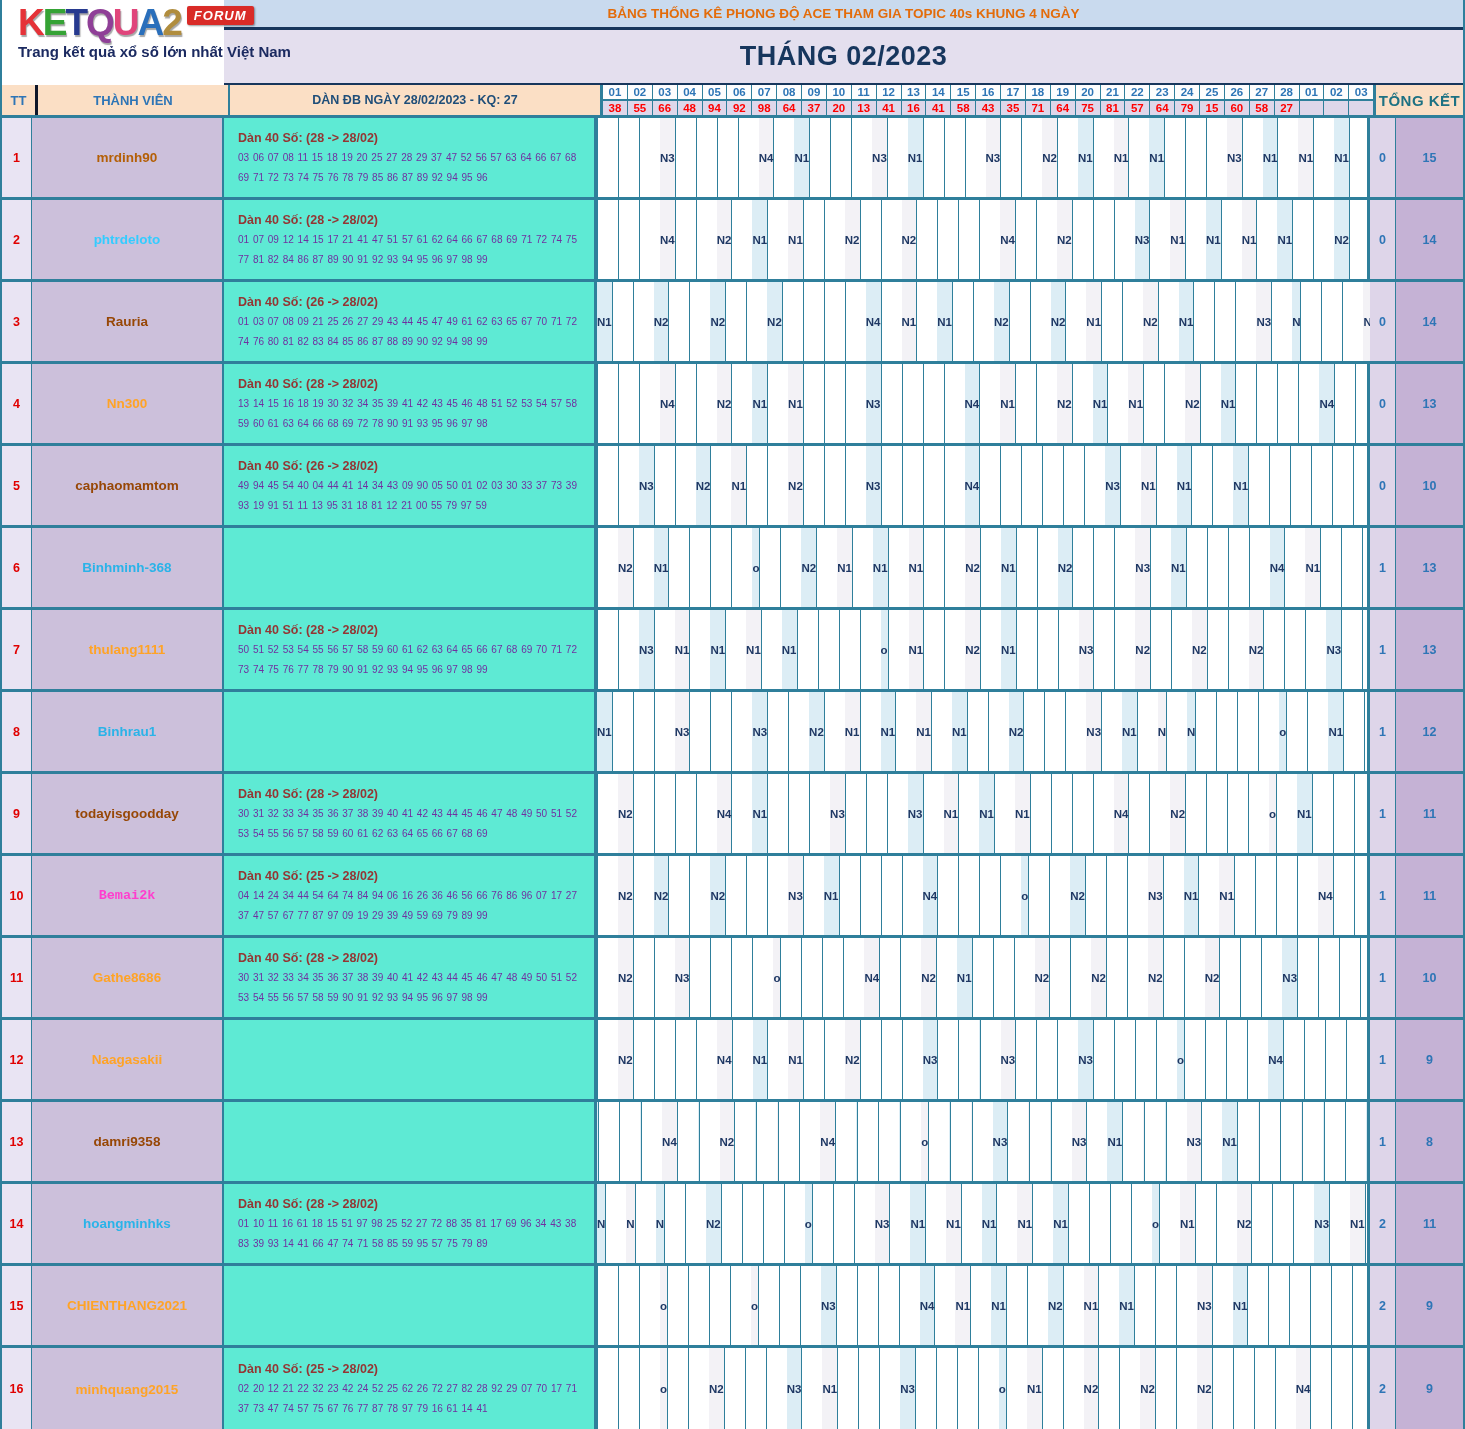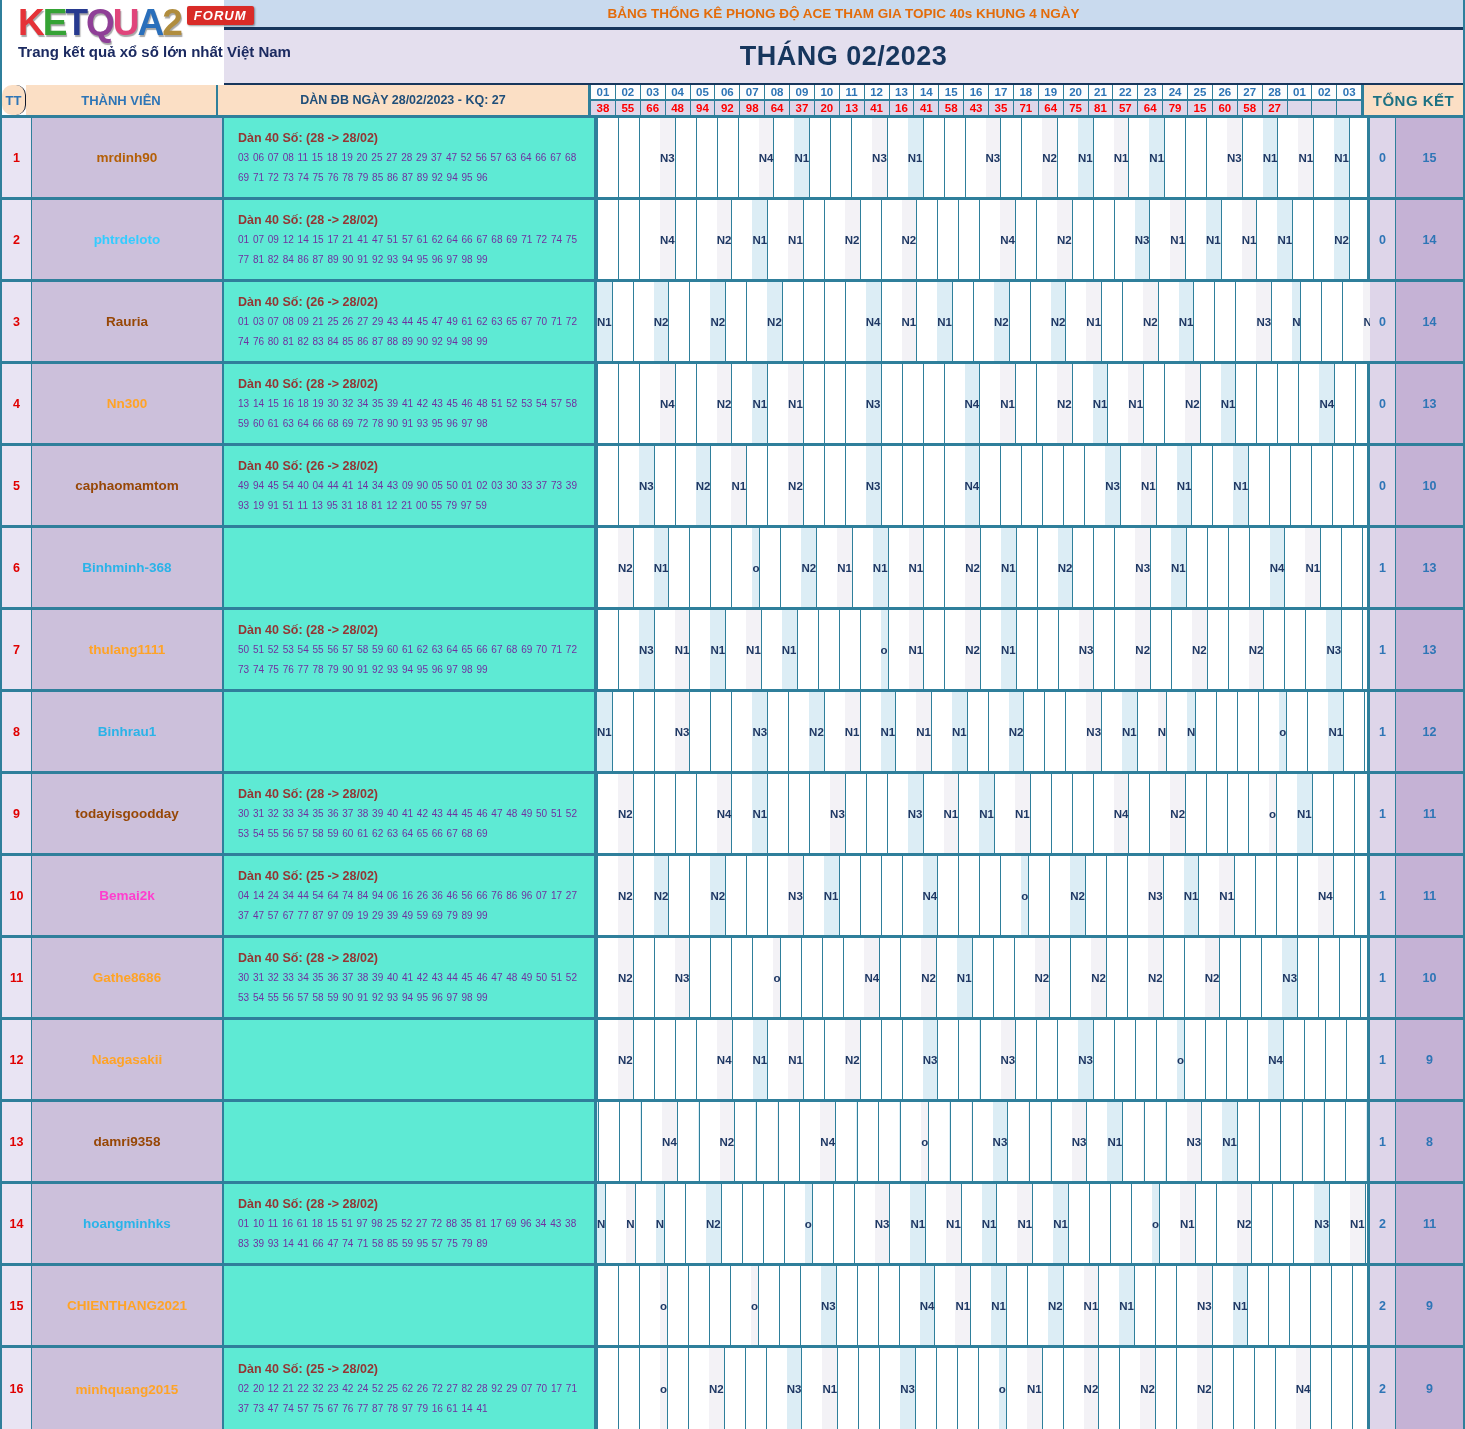--- a/index.html
+++ b/index.html
@@ -22,21 +22,21 @@
     display:flex; align-items:center; justify-content:center;
     color:#e36c0a; font-weight:bold; font-size:13.5px; }
   .banner2 { flex:1; background:#e4dfee; border-bottom:2px solid #17365c;
     display:flex; align-items:center; justify-content:center;
     color:#17365d; font-weight:bold; font-size:27px; letter-spacing:.5px; }
 
   
   .hdr { display:flex; height:33px; border-bottom:3px solid #2f7f9b; }
   .h-cell { background:#fbdfc5; color:#2e75b6; font-weight:bold; font-size:13px;
     display:flex; align-items:center; justify-content:center; }
-  .h-tt { width:24px; border-right:1px solid #0f172a;border-radius:10px; }
+  .h-tt { width:36px; border-right:3px solid #0f172a; }
   .h-member { width:192px; border-right:2px solid #2f7f9b; }
   .h-dan { width:373px; border-right:3px solid #2f7f9b; color:#1f4e79; font-size:12.5px; }
   .h-days { width:773px; display:flex; border-right:3px solid #2f7f9b; }
   .day-col { flex:1; display:flex; flex-direction:column; border-right:1px solid #2f7f9b; }
   .day-col:last-child { border-right:none; }
   .day-num { height:16px; background:#fdfdfd; color:#2e75b6; font-weight:bold; font-size:11.5px;
     display:flex; align-items:center; justify-content:center; border-bottom:2px solid #2f7f9b; }
   .kq-num { flex:1; background:#ded7ea; color:#ff0000; font-weight:bold; font-size:11.5px;
     display:flex; align-items:center; justify-content:center; }
   .h-tong { flex:1; color:#1d7183; font-size:15px; letter-spacing:.5px; }
@@ -600,21 +600,21 @@
           <div class="dcell even"></div>
           <div class="dcell odd"></div>
           <div class="dcell even"></div>
           <div class="dcell odd"></div>
         </div>
         <div class="c-miss">1</div>
         <div class="c-hits">11</div>
       </div>
       <div class="trow">
         <div class="c-tt">10</div>
-        <div class="c-member" style="color: rgb(255, 61, 206);">Bemai2k</div>
+        <div class="c-member" style="color: rgb(255, 61, 206); font-family: Liberation Mono, monospace;">Bemai2k</div>
         <div class="c-dan">
           <div class="dan-title">Dàn 40 Số: (25 -&gt; 28/02)</div>
           <div class="dan-nums">04 14 24 34 44 54 64 74 84 94 06 16 26 36 46 56 66 76 86 96 07 17 27 37 47 57 67 77 87 97 09 19 29 39 49 59 69 79 89 99</div>
         </div>
         <div class="c-days">
           <div class="dcell odd"></div>
           <div class="dcell even">N2</div>
           <div class="dcell odd">N2</div>
           <div class="dcell even"></div>
           <div class="dcell odd">N2</div>

